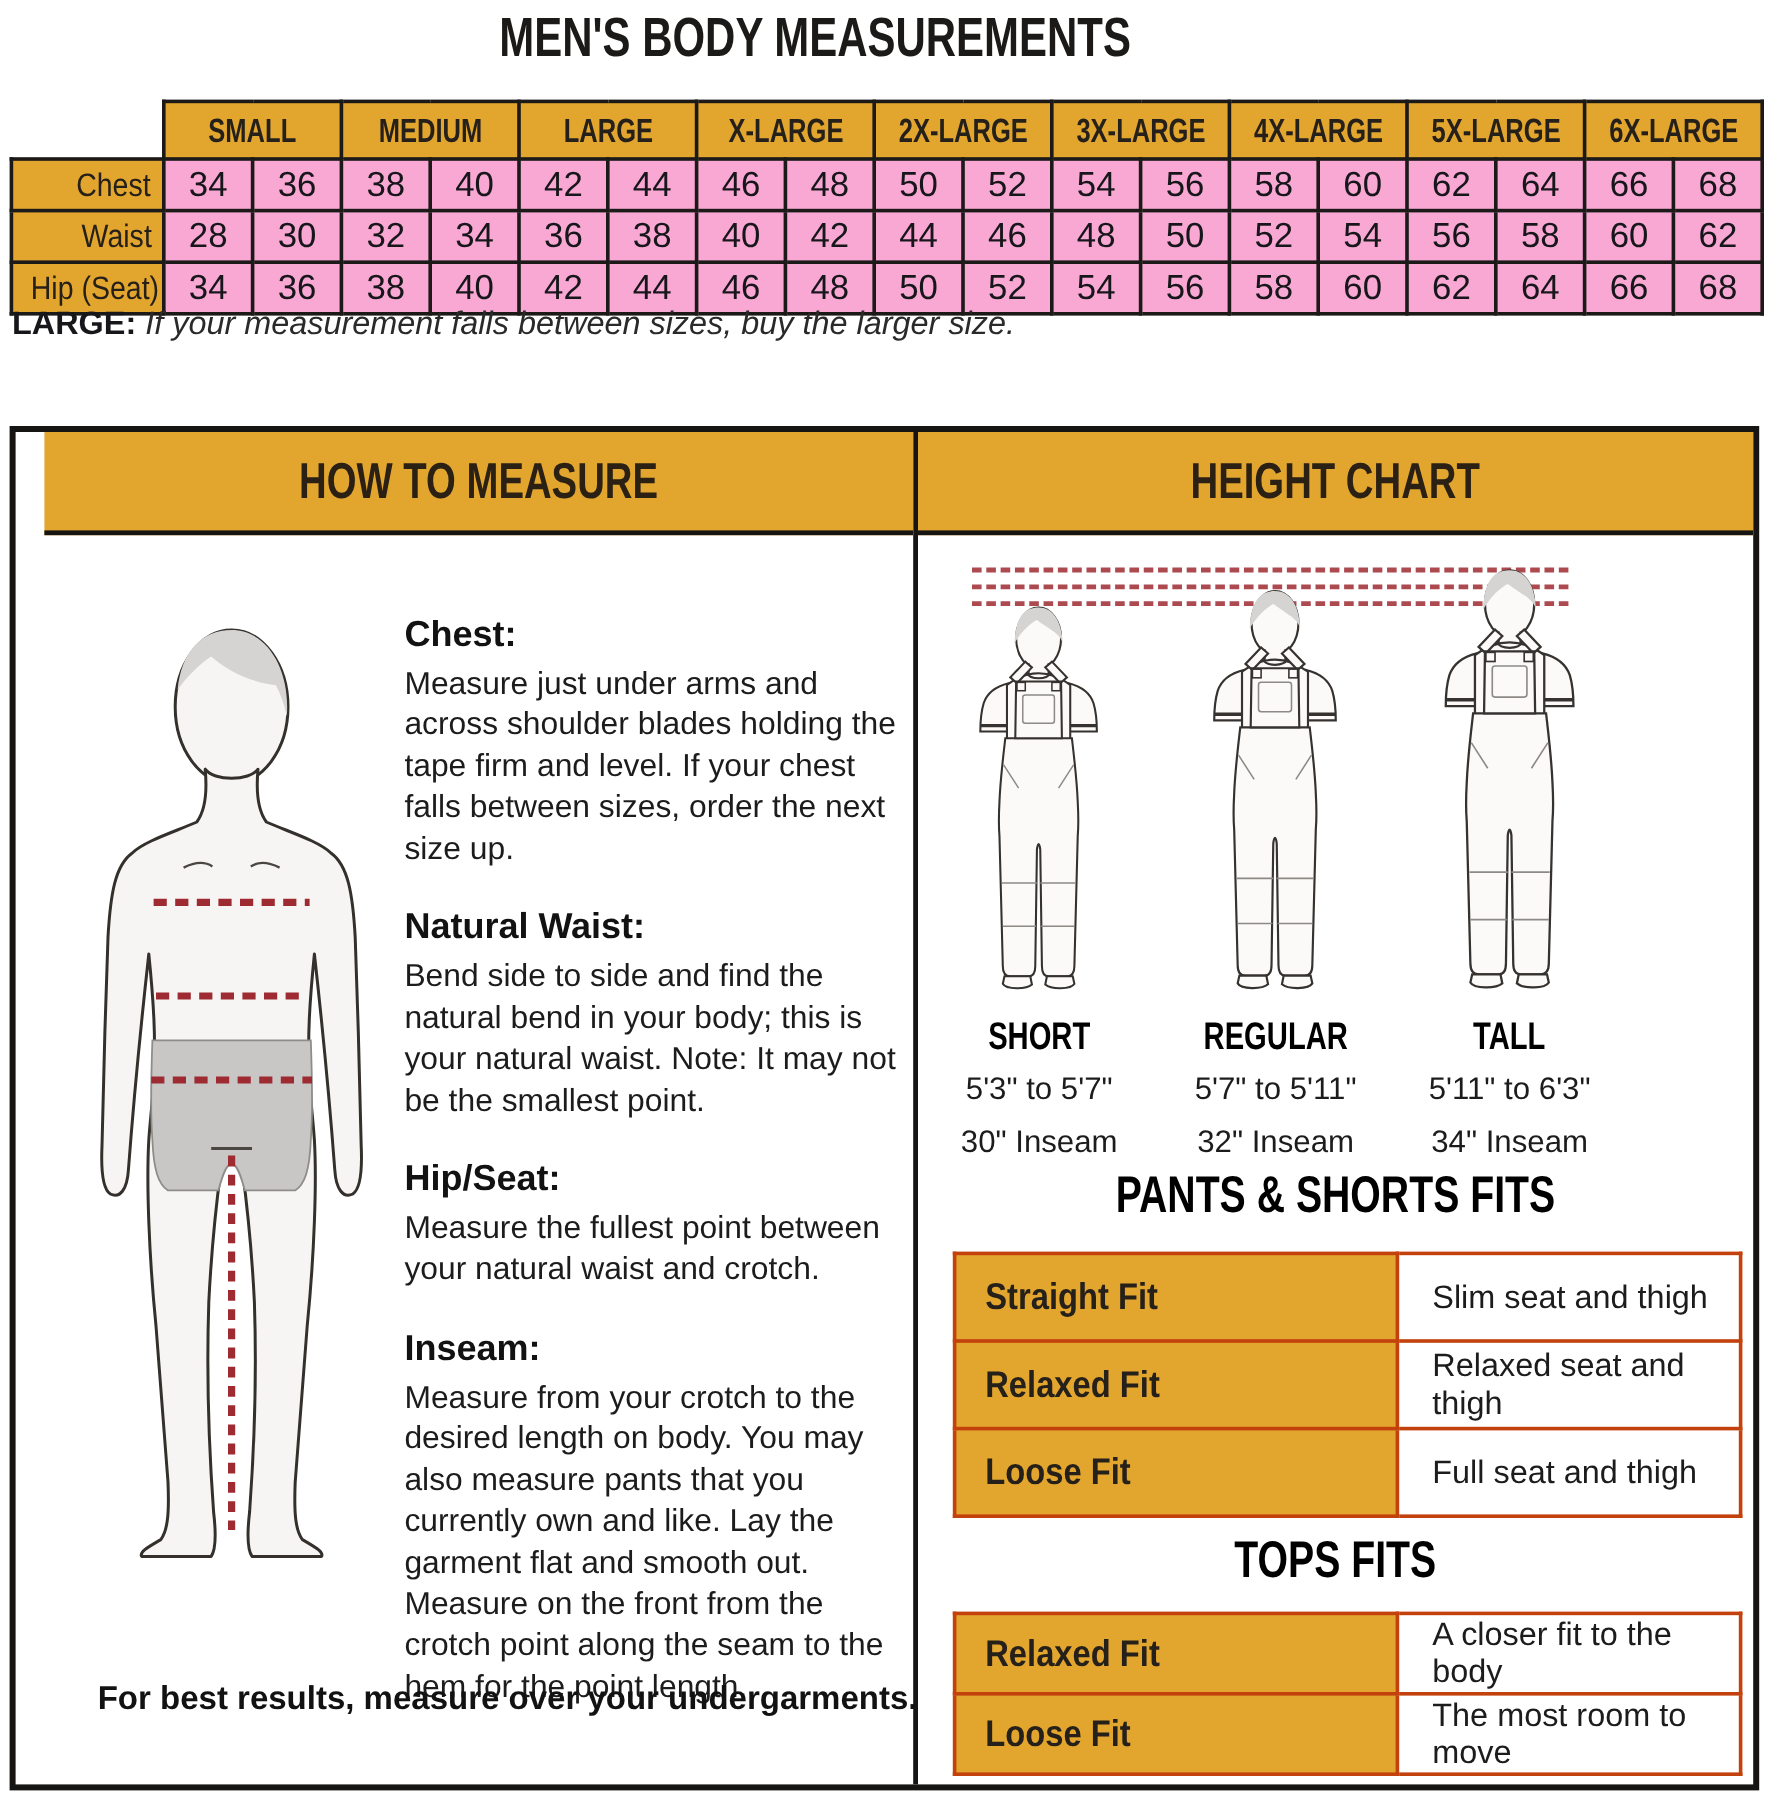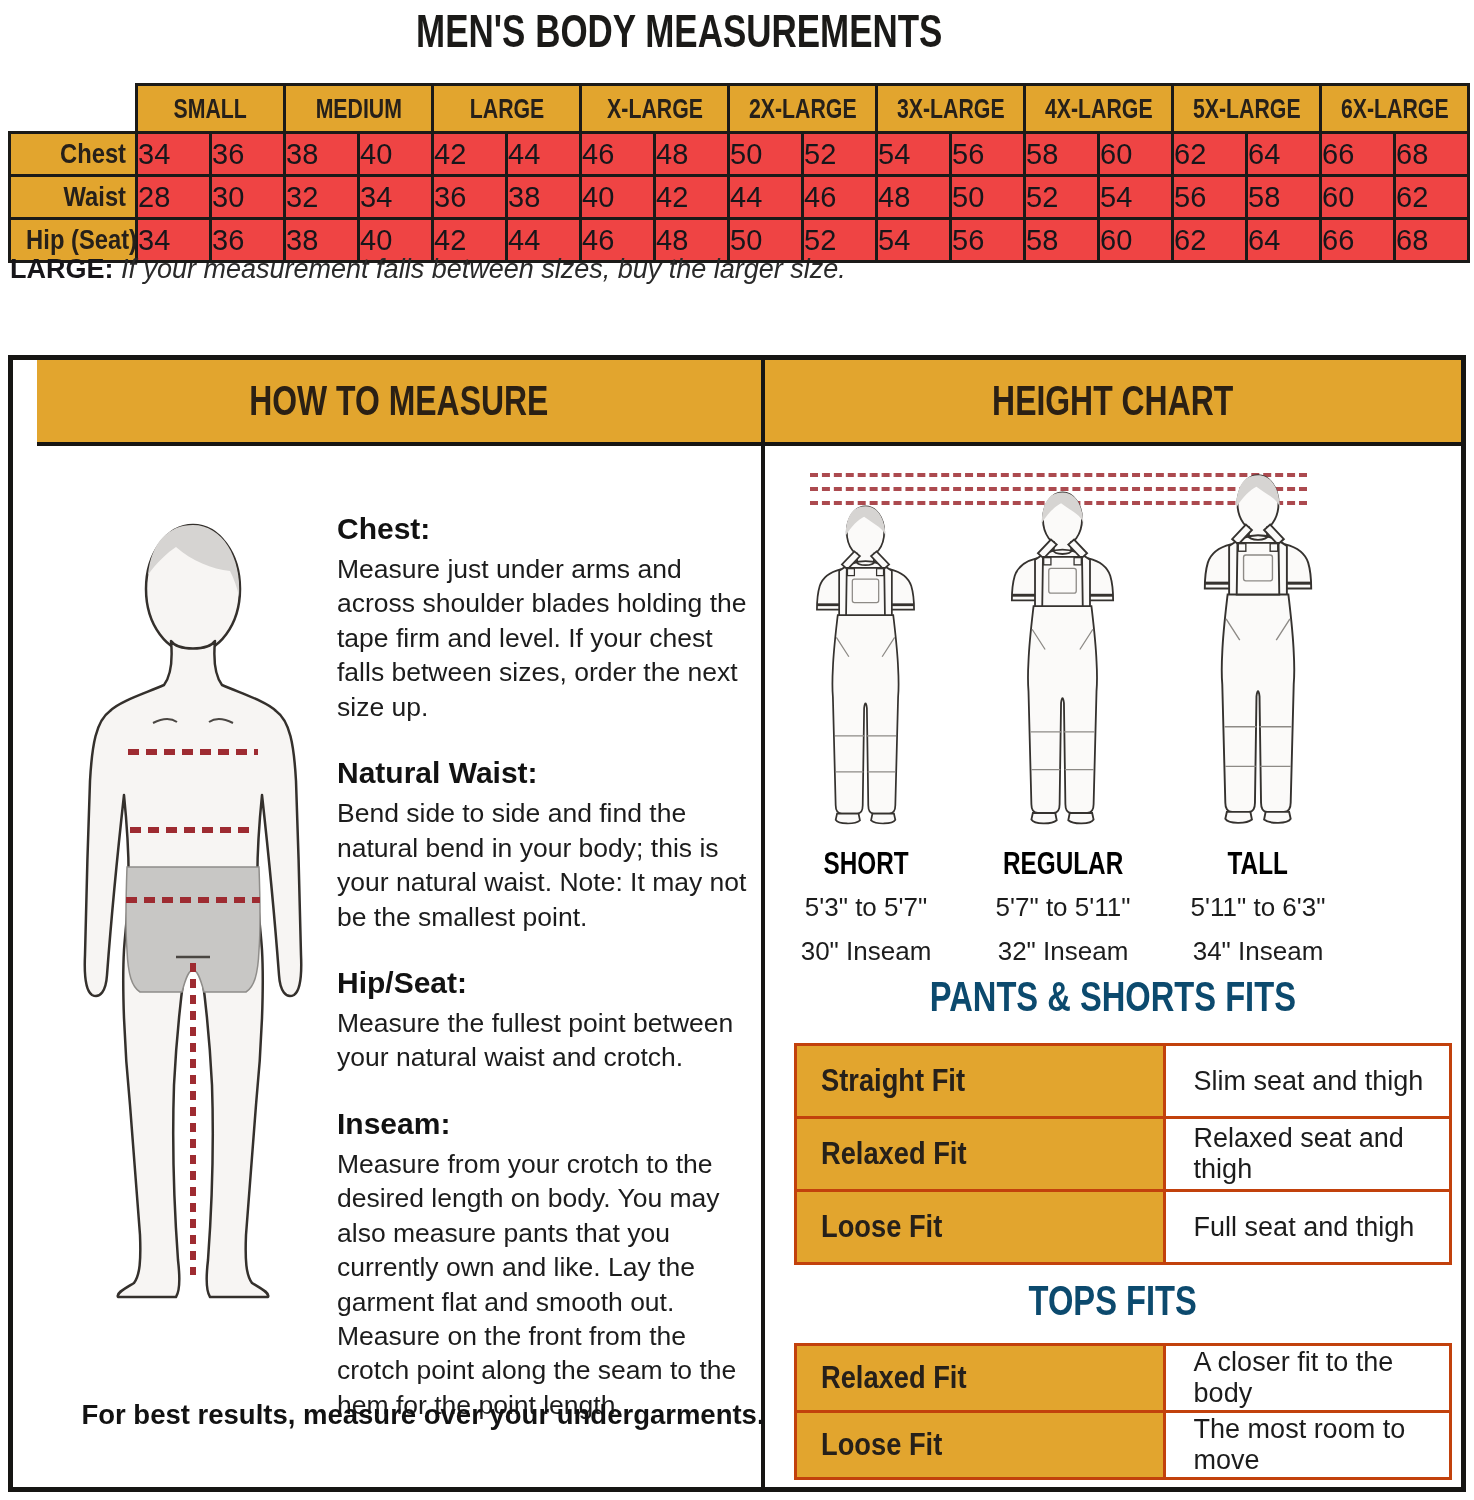--- a/index.html
+++ b/index.html
@@ -16,22 +16,22 @@
   #title{position:absolute;top:4px;left:0;width:1474px;text-align:center;
     font-size:46px;font-weight:700;letter-spacing:0;transform:translateX(-58px);color:#1b1a18;}
 
   
   #size-table{position:absolute;left:8px;top:83px;border-collapse:collapse;table-layout:fixed;width:1459px;}
   #size-table th,#size-table td{border:3px solid #1b1a18;padding:0;}
   #size-table thead tr{height:48px;}
   #size-table tbody tr{height:43px;}
   #size-table thead th{background:#e2a52e;font-size:28px;font-weight:700;color:#26201a;text-align:center;}
   #size-table th.corner{border:none;background:transparent;}
-  #size-table td{font-size:29px;color:#17161a;background:#ef4444;}
-  #size-table th.rowlabel{background:#e2a52e;font-size:27px;font-weight:700;color:#26201a;text-align:right;padding-right:9px;}
+  #size-table td{text-align:center;font-size:29px;color:#17161a;background:#f9a8d4;}
+  #size-table th.rowlabel{background:#e2a52e;font-size:27px;font-weight:400;color:#26201a;text-align:right;padding-right:9px;}
 
   
   #note{position:absolute;left:10px;top:254px;font-size:27px;color:#17161a;}
   #note b{font-weight:800;}
   #note i{font-style:italic;color:#2a2a2a;}
 
   
   #main-panel{position:absolute;left:8px;top:355px;width:1448px;height:1127px;border:5px solid #161513;display:flex;background:#fff;}
   #panel-left{width:724px;border-right:4px solid #161513;position:relative;margin-left:24px;}
   #panel-right{flex:1;position:relative;}
@@ -50,21 +50,21 @@
   #hline-1{top:113px;} #hline-2{top:127px;} #hline-3{top:141px;}
   .fig{position:absolute;}
   #fig-short{left:31px;top:140px;width:139px;height:326px;}
   #fig-regular{left:225px;top:126px;width:145px;height:340px;}
   #fig-tall{left:417px;top:108px;width:152px;height:358px;}
   .fig-label{position:absolute;top:485px;width:210px;text-align:center;}
   #lab-short{left:-4px;} #lab-regular{left:193px;} #lab-tall{left:388px;}
   .fl-name{font-size:32px;font-weight:800;color:#000000;}
   .fl-range{font-size:26px;margin-top:10px;color:#1c1c1c;}
   .fl-inseam{font-size:26px;margin-top:13px;color:#1c1c1c;}
-  .sub-head{position:absolute;left:0;width:100%;text-align:center;font-size:43px;font-weight:800;color:#0c4a6e;}
+  .sub-head{position:absolute;left:0;width:100%;text-align:center;font-size:43px;font-weight:800;color:#000000;}
   #pants-head{top:612px;}
   #tops-head{top:916px;}
   .fit-table{position:absolute;left:29px;width:658px;border-collapse:collapse;table-layout:fixed;}
   #pants-table{top:683px;}
   #tops-table{top:983px;}
   .fit-table td{border:3px solid #c2410c;background:#fff;}
   #pants-table tr{height:73px;}
   #tops-table tr{height:65px;}
   .fit-table td.k{background:#e2a52e;width:52%;font-size:31px;font-weight:800;color:#26201a;padding-left:24px;}
   .fit-table td.v{font-size:27px;color:#1c1c1c;padding-left:28px;}

